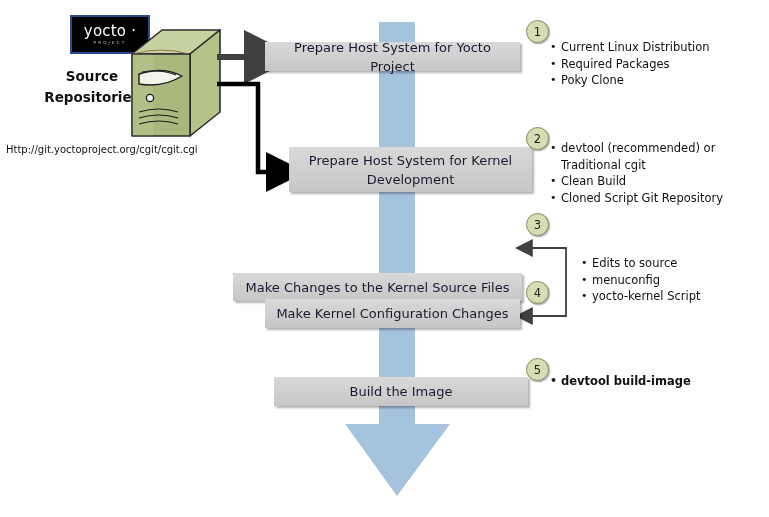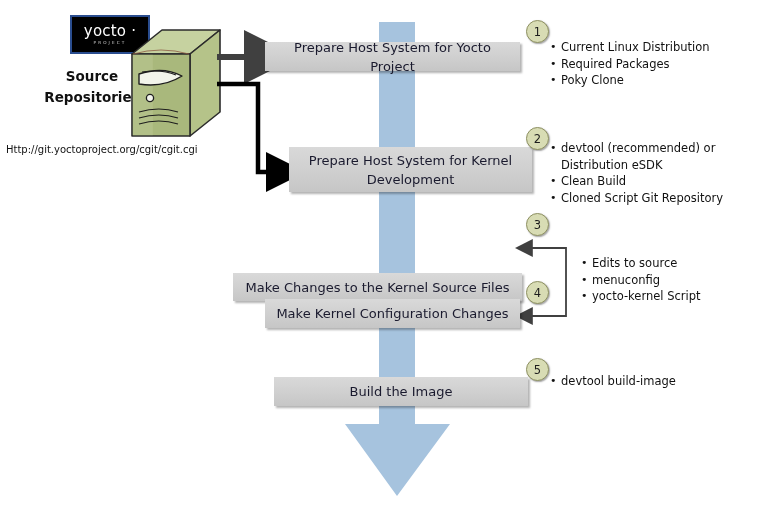--- a/index.html
+++ b/index.html
@@ -84,21 +84,21 @@
 
   
   .blist{position:absolute;font-size:11.5px;color:#111111;line-height:16.5px;}
   .blist .bi{position:relative;padding-left:12px;white-space:nowrap;}
   .blist .bi:before{
     content:"\2022";position:absolute;left:1px;top:0;font-size:11px;color:#111111;
   }
   #list1{left:549px;top:39px;}
   #list2{left:549px;top:140px;}
   #list3{left:580px;top:255px;}
-  #list4{left:549px;top:373px;}
+  #list4{left:549px;top:373px;font-weight:bold;}
   .ital{font-style:italic;}
   .wrapline{white-space:nowrap;padding-left:12px;}
 </style>
 </head>
 <body>
 
 <div id="stage">
 
   <svg class="bigarrow" viewBox="0 0 140 490" aria-hidden="true">
     <polygon points="49,4 85,4 85,406 120,406 67,478 15,406 49,406" fill="#a6c3de" stroke="none"></polygon>
@@ -175,21 +175,21 @@
   <div class="badge" id="badge5">5</div>
 
   <div class="blist" id="list1">
     <div class="bi">Current Linux Distribution</div>
     <div class="bi">Required Packages</div>
     <div class="bi">Poky Clone</div>
   </div>
 
   <div class="blist" id="list2">
     <div class="bi">devtool (recommended) or</div>
-    <div class="wrapline">Distribution eSDK</div>
+    <div class="wrapline">Traditional cgit</div>
     <div class="bi">Clean Build</div>
     <div class="bi">Cloned Script Git Repository</div>
   </div>
 
   <div class="blist" id="list3">
     <div class="bi">Edits to source</div>
     <div class="bi">menuconfig</div>
     <div class="bi">yocto-kernel Script</div>
   </div>
 

